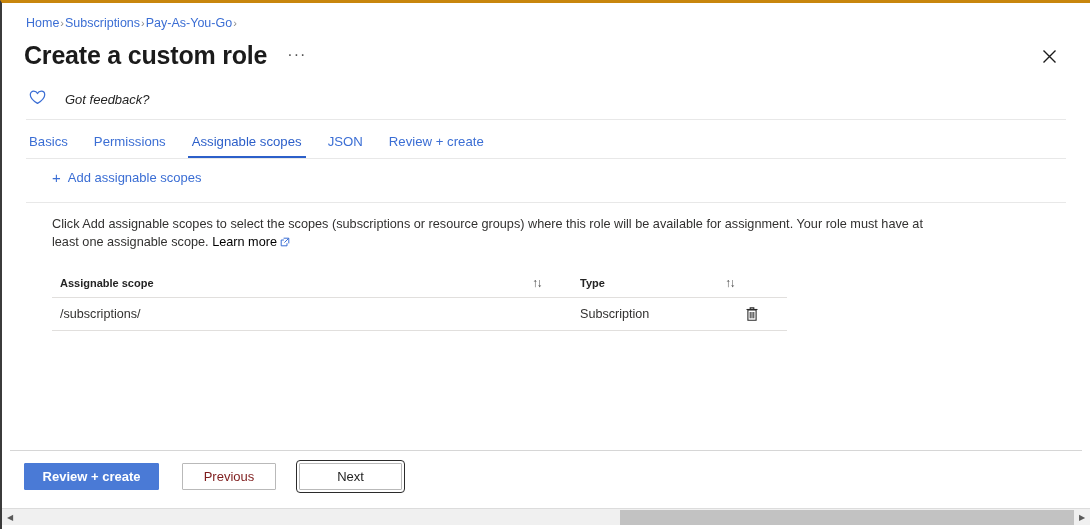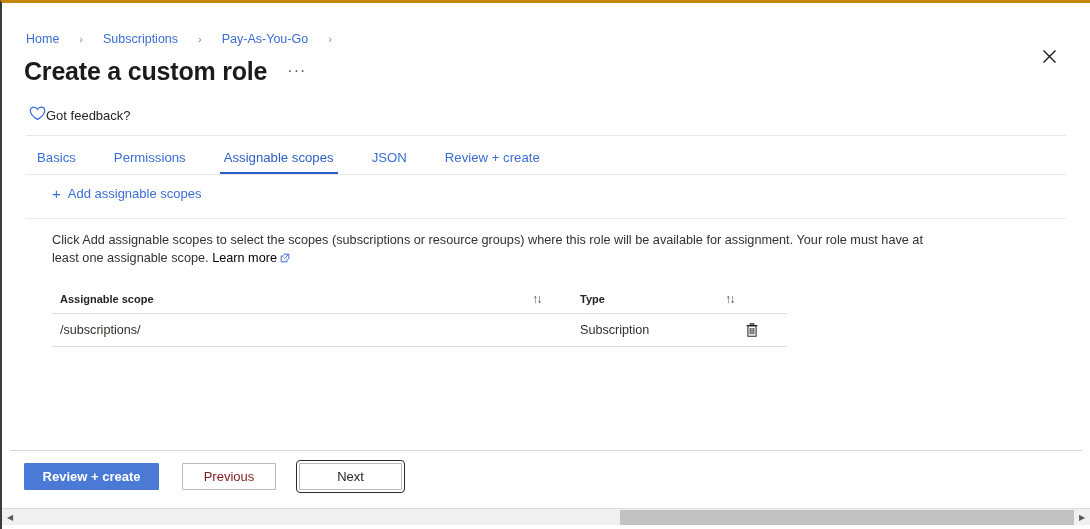--- a/index.html
+++ b/index.html
@@ -14,26 +14,26 @@
     position: relative;
     width: 1090px; height: 529px;
     background: #ffffff;
     border-top: 3px solid #c8860d;
     border-left: 2px solid #3b3b3b;
     overflow: hidden;
   }
 
   
   .breadcrumb {
-    padding: 28px 0 0 24px;
+    padding: 12px 0 0 24px;
     font-size: 12.5px;
     line-height: 16px;
     display: flex;
     align-items: center;
-    gap: 20px;
+    gap: 1px;
     white-space: nowrap;
   }
   .crumb { color: #3b6ed4; cursor: pointer; }
   .crumb-sep { color: #8a8a8a; font-size: 11px; }
 
   
   .title-row {
     display: flex;
     align-items: center;
     padding: 9px 12px 0 22px;
@@ -60,41 +60,42 @@
     width: 30px; height: 30px;
     display: flex; align-items: center; justify-content: center;
     cursor: pointer;
     color: #1b1b1b;
   }
 
   
   .feedback-row {
     display: flex;
     align-items: center;
-    gap: 0;
+    gap: 19px;
     padding: 24px 0 0 27px;
     height: 34px;
+    font-style: italic;
   }
   .feedback-label {
     font-size: 13px;
     color: #242424;
     cursor: pointer;
   }
   .divider {
     height: 1px;
     background: #e8e8e8;
     margin: 15px 24px 0 24px;
   }
 
   
   .tabs {
     display: flex;
     align-items: flex-end;
-    gap: 12px;
-    padding: 11px 0 0 22px;
+    gap: 0;
+    padding: 11px 0 0 14px;
     height: 38px;
   }
   .tab {
     font-size: 13.2px;
     color: #3b6ed4;
     padding: 4px 13px 9px 13px;
     cursor: pointer;
     position: relative;
     white-space: nowrap;
   }

